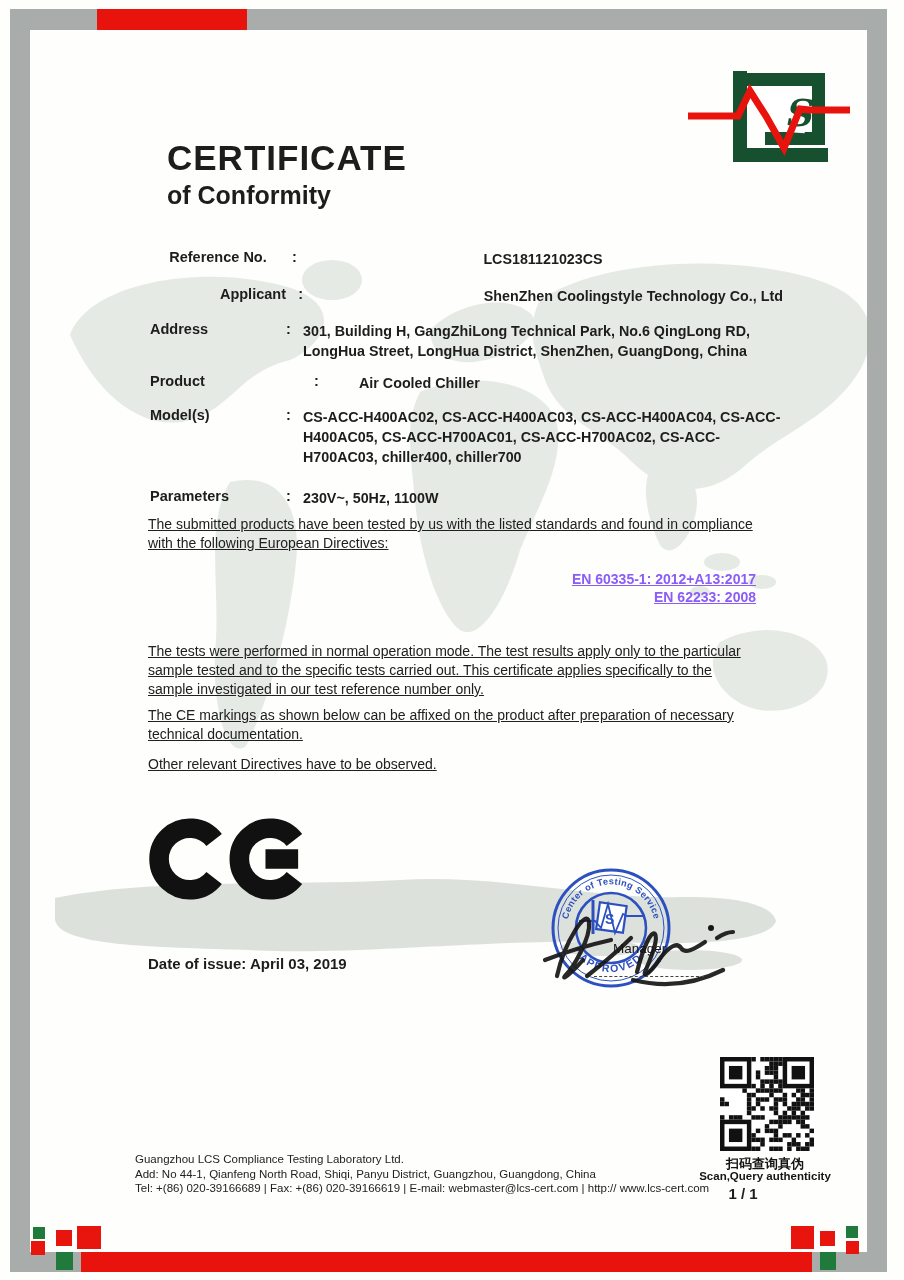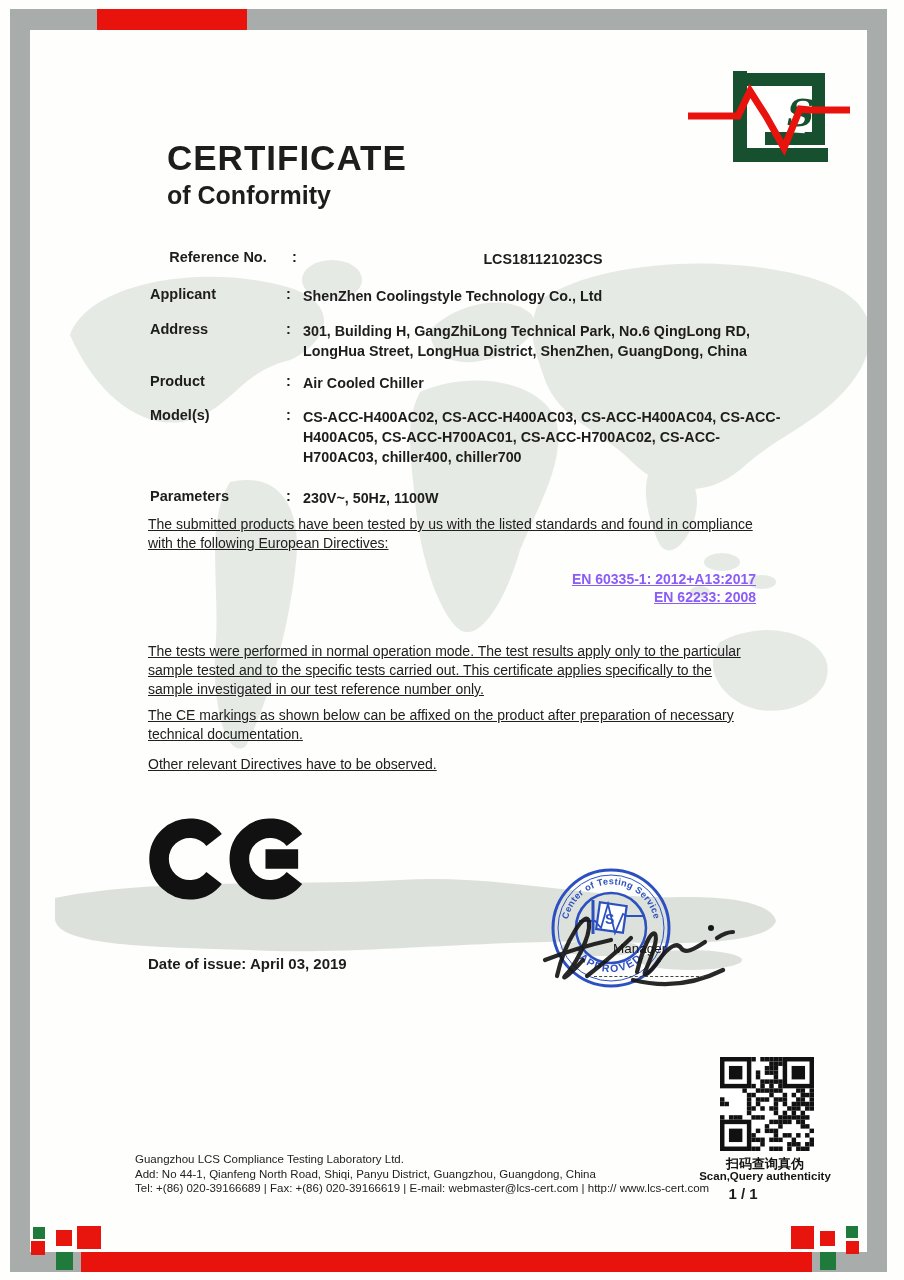--- a/index.html
+++ b/index.html
@@ -24,22 +24,22 @@
   
   #logo{position:absolute;left:688px;top:64px;z-index:2;}
   #title-block{position:absolute;left:167px;top:140px;z-index:2;}
   #title-main{font-size:35px;font-weight:bold;letter-spacing:1px;line-height:1;}
   #title-sub{font-size:25px;font-weight:bold;margin-top:8px;line-height:1;}
   
   .cert-row{position:absolute;left:150px;width:648px;display:flex;z-index:2;}
   .cert-label{width:136px;font-size:14.5px;font-weight:bold;flex:none;}
   .cert-colon{width:17px;font-size:14.5px;font-weight:bold;flex:none;}
   .cert-value{width:480px;font-size:14.3px;font-weight:bold;line-height:1.4;flex:none;}
-  #row-ref{top:249px;text-align:center;} #row-app{top:286px;} #row-addr{top:321px;}
-  #row-prod{top:373px;} #row-model{top:407px;} #row-param{top:488px;}
+  #row-ref{top:249px;text-align:center;} #row-app{top:286px;text-align:right;} #row-addr{top:321px;}
+  #row-prod{top:373px;gap:28px;} #row-model{top:407px;} #row-param{top:488px;}
   
   .para{position:absolute;left:148px;width:608px;font-size:14px;line-height:19px;color:#202020;z-index:2;text-decoration:underline;}
   #para-intro{top:515px;}
   #para-lvd{top:566px;font-weight:bold;color:#1d1d1b;}
   #para-std{top:570px;font-weight:bold;color:#8b5cf6;line-height:18px;text-align:right;}
   #para-tests{top:642px;}
   #para-ce{top:706px;}
   #para-other{top:755px;}
   
   #ce-mark{position:absolute;left:146px;top:812px;z-index:2;}

